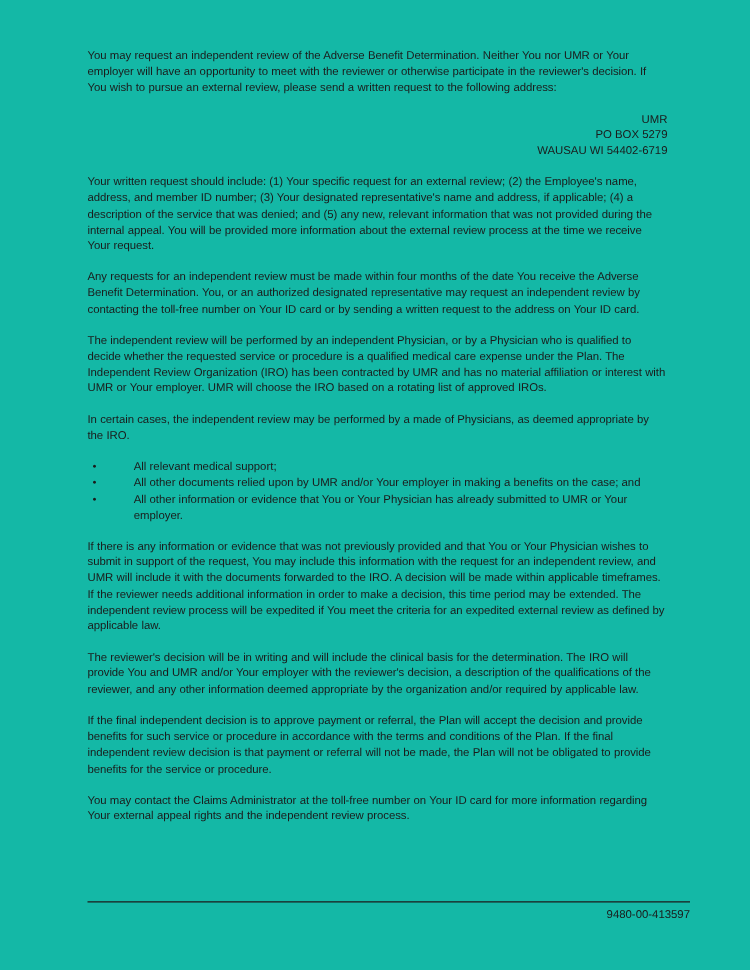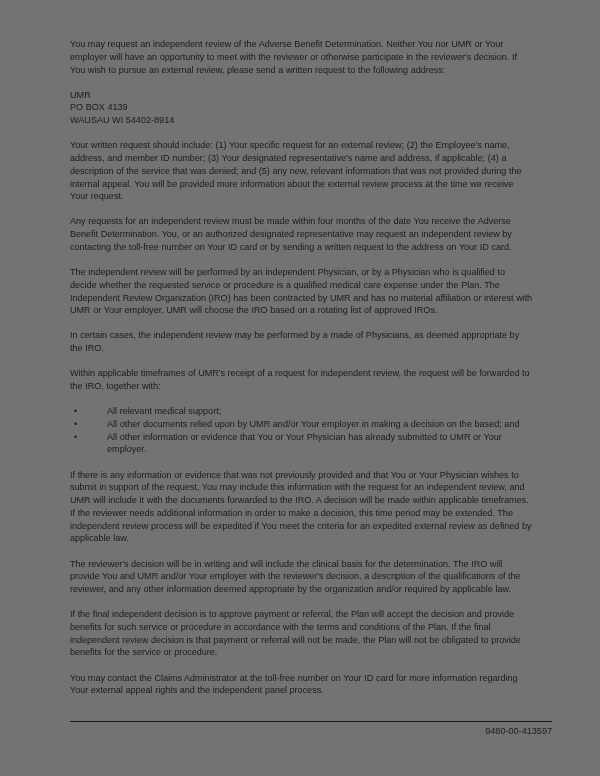--- a/index.html
+++ b/index.html
@@ -15,21 +15,21 @@
     color: #1a1a1a;
     -webkit-font-smoothing: antialiased;
   }
 
   .page {
     position: absolute;
     left: 0;
     top: 0;
     width: 600px;
     height: 776px;
-    background: #737373;
+    background: #14b8a6;
     overflow: hidden;
   }
 
   .content {
     position: absolute;
     left: 70px;
     top: 38px;
     width: 464px;
   }
 
@@ -44,20 +44,21 @@
   }
 
   .addr-block {
     margin: 0 0 12.4px 0;
     font-size: 9.1px;
     line-height: 12.75px;
     color: #1b1b1b;
   }
   .addr-line {
     white-space: pre;
+    text-align: right;
   }
 
   ul.bullets {
     margin: 0 0 12.4px 0;
     padding: 0;
     list-style: none;
   }
   ul.bullets li {
     position: relative;
     margin: 0;
@@ -114,37 +115,36 @@
 </style>
 </head>
 <body>
 
 <div class="page">
 
   <div class="content">
       <p class="para">You may request an independent review of the Adverse Benefit Determination.  Neither You nor UMR or Your employer will have an opportunity to meet with the reviewer or otherwise participate in the reviewer's decision.  If You wish to pursue an external review, please send a written request to the following address:</p>
       <div class="addr-block">
         <div class="addr-line">UMR</div>
-        <div class="addr-line">PO BOX 4139</div>
-        <div class="addr-line">WAUSAU WI 54402-8914</div>
+        <div class="addr-line">PO BOX 5279</div>
+        <div class="addr-line">WAUSAU WI 54402-6719</div>
       </div>
       <p class="para">Your written request should include:  (1) Your specific request for an external review; (2) the Employee's name, address, and member ID number; (3) Your designated representative's name and address, if applicable; (4) a description of the service that was denied; and (5) any new, relevant information that was not provided during the internal appeal.  You will be provided more information about the external review process at the time we receive Your request.</p>
       <p class="para">Any requests for an independent review must be made within four months of the date You receive the Adverse Benefit Determination.  You, or an authorized designated representative may request an independent review by contacting the toll-free number on Your ID card or by sending a written request to the address on Your ID card.</p>
       <p class="para">The independent review will be performed by an independent Physician, or by a Physician who is qualified to decide whether the requested service or procedure is a qualified medical care expense under the Plan.  The Independent Review Organization (IRO) has been contracted by UMR and has no material affiliation or interest with UMR or Your employer.  UMR will choose the IRO based on a rotating list of approved IROs.</p>
       <p class="para">In certain cases, the independent review may be performed by a made of Physicians, as deemed appropriate by the IRO.</p>
-      <p class="para">Within applicable timeframes of UMR's receipt of a request for independent review, the request will be forwarded to the IRO, together with:</p>
       <ul class="bullets">
         <li><span class="bullet-dot">•</span><span>All relevant medical support;</span></li>
-        <li><span class="bullet-dot">•</span><span>All other documents relied upon by UMR and/or Your employer in making a decision on the based; and</span></li>
+        <li><span class="bullet-dot">•</span><span>All other documents relied upon by UMR and/or Your employer in making a benefits on the case; and</span></li>
         <li><span class="bullet-dot">•</span><span>All other information or evidence that You or Your Physician has already submitted to UMR or Your employer.</span></li>
       </ul>
       <p class="para">If there is any information or evidence that was not previously provided and that You or Your Physician wishes to submit in support of the request, You may include this information with the request for an independent review, and UMR will include it with the documents forwarded to the IRO.  A decision will be made within applicable timeframes.  If the reviewer needs additional information in order to make a decision, this time period may be extended.  The independent review process will be expedited if You meet the criteria for an expedited external review as defined by applicable law.</p>
       <p class="para">The reviewer's decision will be in writing and will include the clinical basis for the determination.  The IRO will provide You and UMR and/or Your employer with the reviewer's decision, a description of the qualifications of the reviewer, and any other information deemed appropriate by the organization and/or required by applicable law.</p>
       <p class="para">If the final independent decision is to approve payment or referral, the Plan will accept the decision and provide benefits for such service or procedure in accordance with the terms and conditions of the Plan.  If the final independent review decision is that payment or referral will not be made, the Plan will not be obligated to provide benefits for the service or procedure.</p>
-      <p class="para">You may contact the Claims Administrator at the toll-free number on Your ID card for more information regarding Your external appeal rights and the independent panel process.</p>
+      <p class="para">You may contact the Claims Administrator at the toll-free number on Your ID card for more information regarding Your external appeal rights and the independent review process.</p>
     </div>
 
   <div class="footer">
     <div class="footer-rule"></div>
     <div class="footer-row">
       <div class="doc-code">9480-00-413597</div>
     </div>
   </div>
 
 </div>

